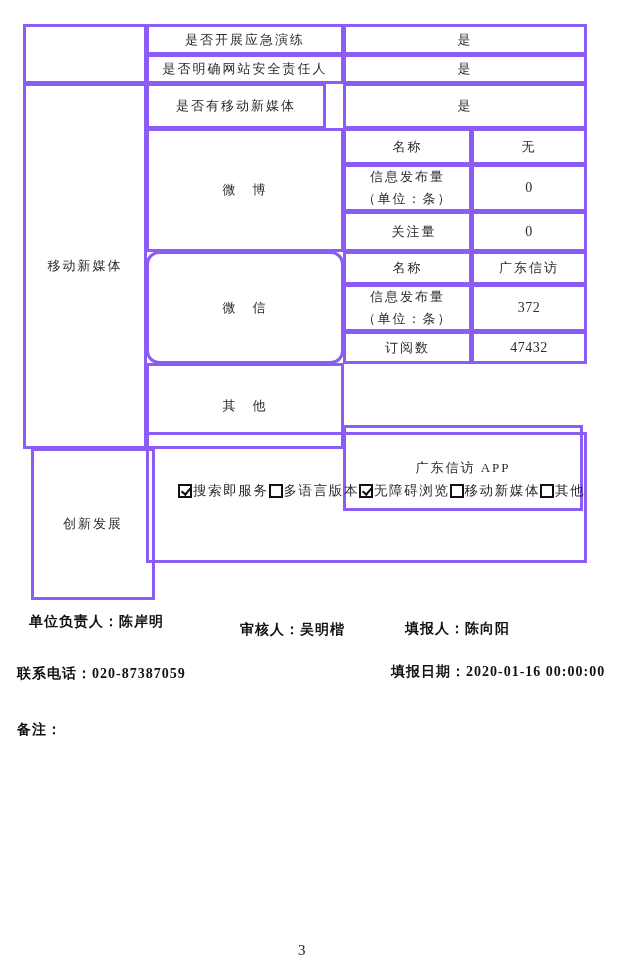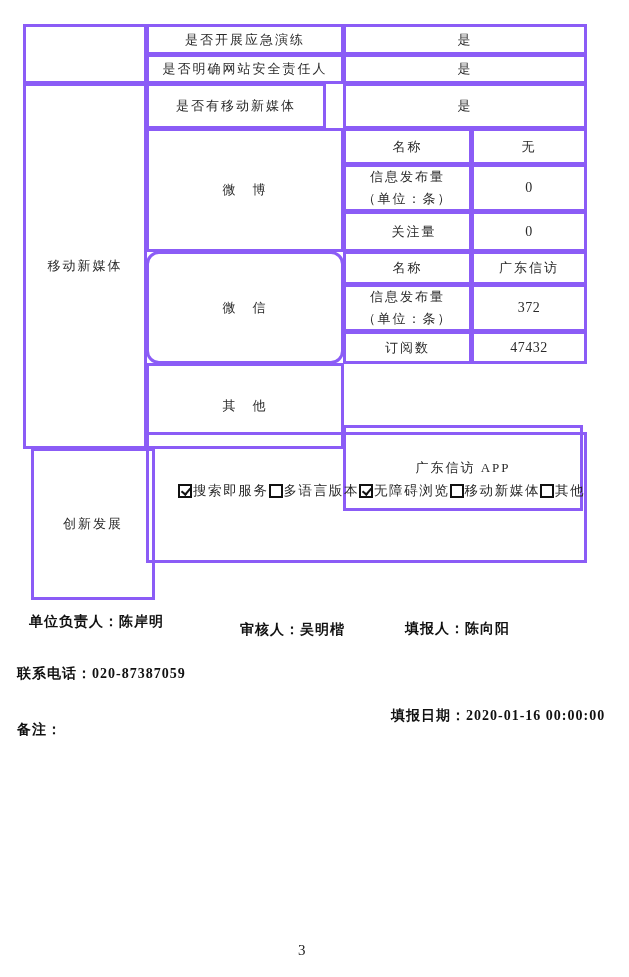--- a/index.html
+++ b/index.html
@@ -122,20 +122,20 @@
 </div>
 <div class="foot" style="left:240px;top:620px;">
   <span>审核人：</span><span>吴明楷</span>
 </div>
 <div class="foot" style="left:405px;top:619px;">
   <span>填报人：</span><span>陈向阳</span>
 </div>
 <div class="foot" style="left:17px;top:664px;">
   <span>联系电话：</span><span>020-87387059</span>
 </div>
-<div class="foot" style="left:391px;top:662px;margin-top:44px;">
+<div class="foot" style="left:391px;top:662px;">
   <span>填报日期：</span><span>2020-01-16 00:00:00</span>
 </div>
 <div class="foot" style="left:17px;top:720px;">
   <span>备注：</span>
 </div>
 
 <div class="pagenum">3</div>
 
 </body></html>

